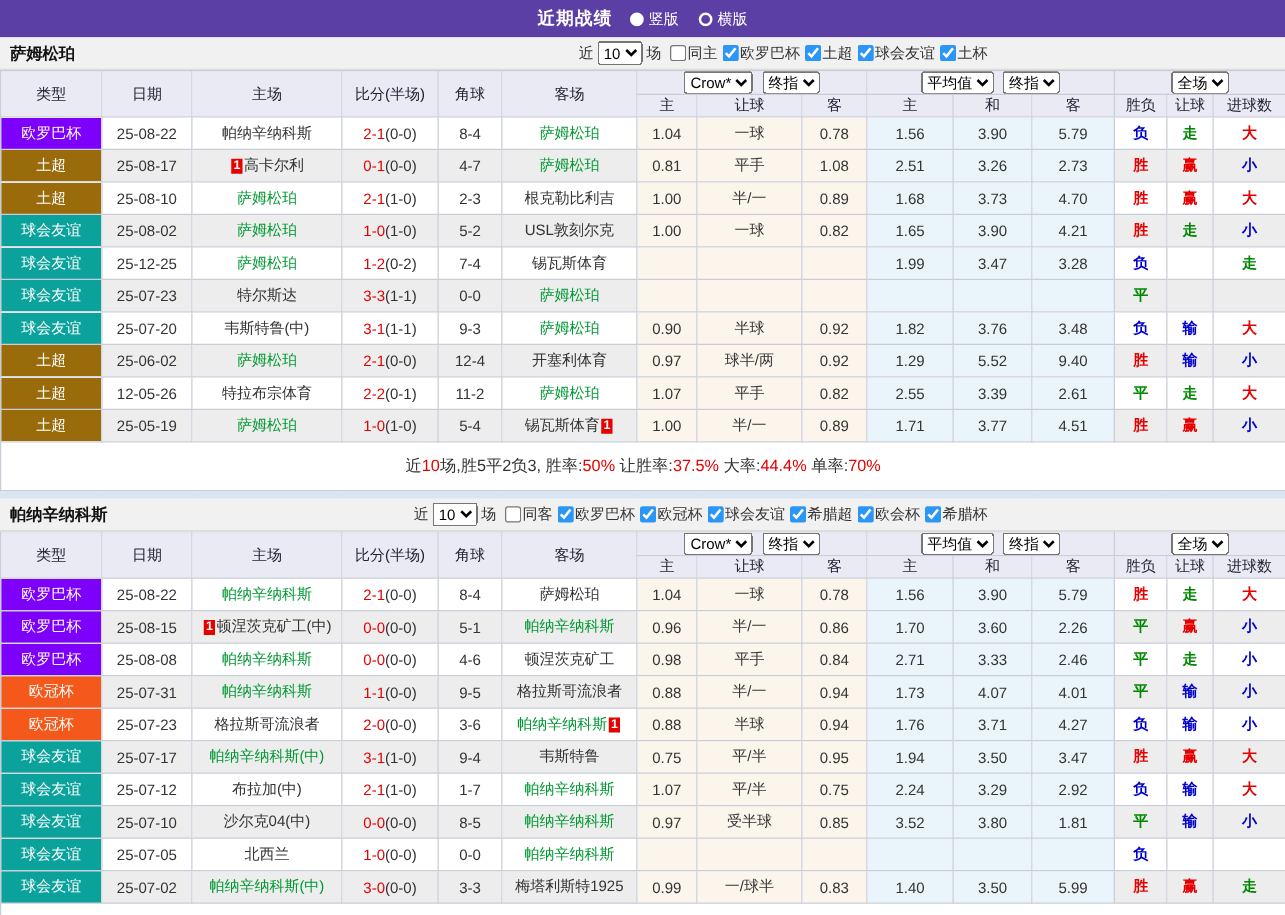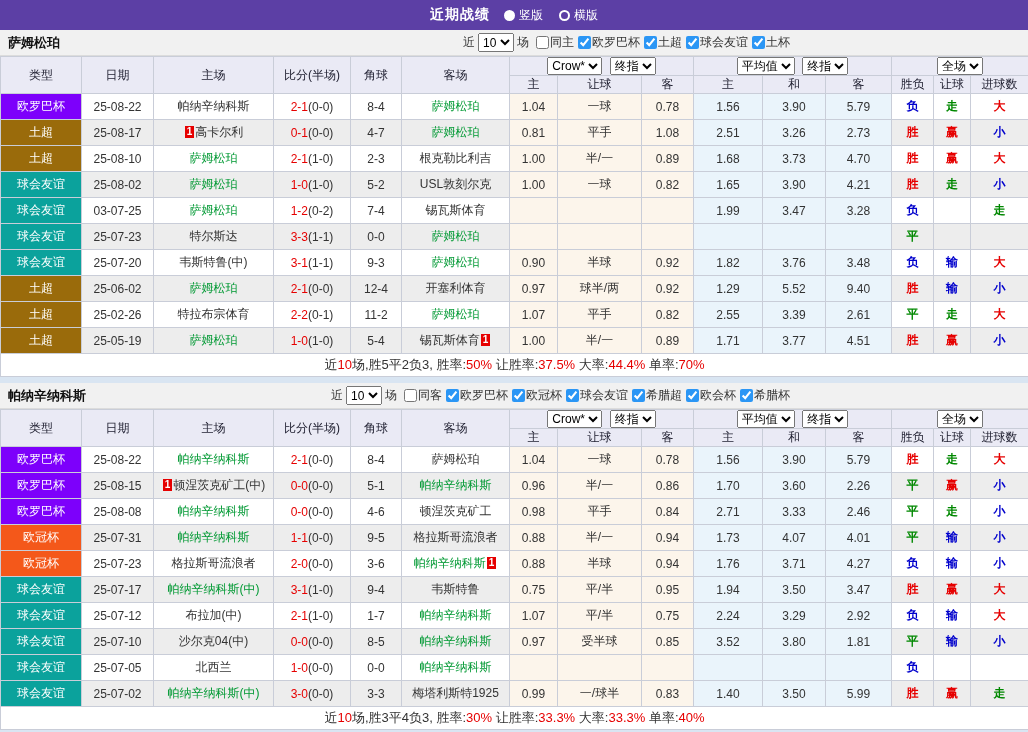--- a/index.html
+++ b/index.html
@@ -62,21 +62,21 @@
   td.avg  { background:#eaf4fb; }
   td.res  { font-weight:bold; }
   .green { color:#009933; }
   .ft { color:#e60000; }
   .ht { color:#333; }
   .badge {
     display:inline-block; background:#e60000; color:#fff;
     font-size:10px; line-height:12px; padding:0 2px; font-weight:bold; margin:0 1px;
     vertical-align:1px;
   }
-  tfoot td { height:23px; background:#fff; font-size:13px; border:1px solid #c9cdd8; }
+  tfoot td { height:39px; background:#fff; font-size:13px; border:1px solid #c9cdd8; }
   .red { color:#e60000; }
 </style>
 </head>
 <body>
 
 <div class="topbar">
   <span class="title">近期战绩</span>
   <span class="radio-group">
     <span class="radio-label">
       <span class="radio-dot sel"></span>
@@ -234,21 +234,21 @@
           <td class="crow">0.82</td>
           <td class="avg">1.65</td>
           <td class="avg">3.90</td>
           <td class="avg">4.21</td>
           <td class="stripe res" style="color: rgb(230, 0, 0);">胜</td>
           <td class="stripe res" style="color: rgb(0, 136, 0);">走</td>
           <td class="stripe res" style="color: rgb(0, 0, 204);">小</td>
         </tr>
         <tr>
           <td class="type" style="background: rgb(11, 162, 156);">球会友谊</td>
-          <td class="stripe">03-07-25</td>
+          <td class="stripe">25-12-25</td>
           <td class="stripe"><span class="green" style="color: rgb(0, 153, 51);">萨姆松珀</span></td>
           <td class="stripe"><span class="ft">1-2</span><span class="ht">(0-2)</span></td>
           <td class="stripe">7-4</td>
           <td class="stripe"><span>锡瓦斯体育</span></td>
           <td class="crow"></td>
           <td class="crow"></td>
           <td class="crow"></td>
           <td class="avg">1.99</td>
           <td class="avg">3.47</td>
           <td class="avg">3.28</td>
@@ -302,21 +302,21 @@
           <td class="crow">0.92</td>
           <td class="avg">1.29</td>
           <td class="avg">5.52</td>
           <td class="avg">9.40</td>
           <td class="stripe res" style="color: rgb(230, 0, 0);">胜</td>
           <td class="stripe res" style="color: rgb(0, 0, 204);">输</td>
           <td class="stripe res" style="color: rgb(0, 0, 204);">小</td>
         </tr>
         <tr>
           <td class="type" style="background: rgb(154, 107, 11);">土超</td>
-          <td class="stripe">25-02-26</td>
+          <td class="stripe">12-05-26</td>
           <td class="stripe"><span>特拉布宗体育</span></td>
           <td class="stripe"><span class="ft">2-2</span><span class="ht">(0-1)</span></td>
           <td class="stripe">11-2</td>
           <td class="stripe"><span class="green" style="color: rgb(0, 153, 51);">萨姆松珀</span></td>
           <td class="crow">1.07</td>
           <td class="crow">平手</td>
           <td class="crow">0.82</td>
           <td class="avg">2.55</td>
           <td class="avg">3.39</td>
           <td class="avg">2.61</td>

